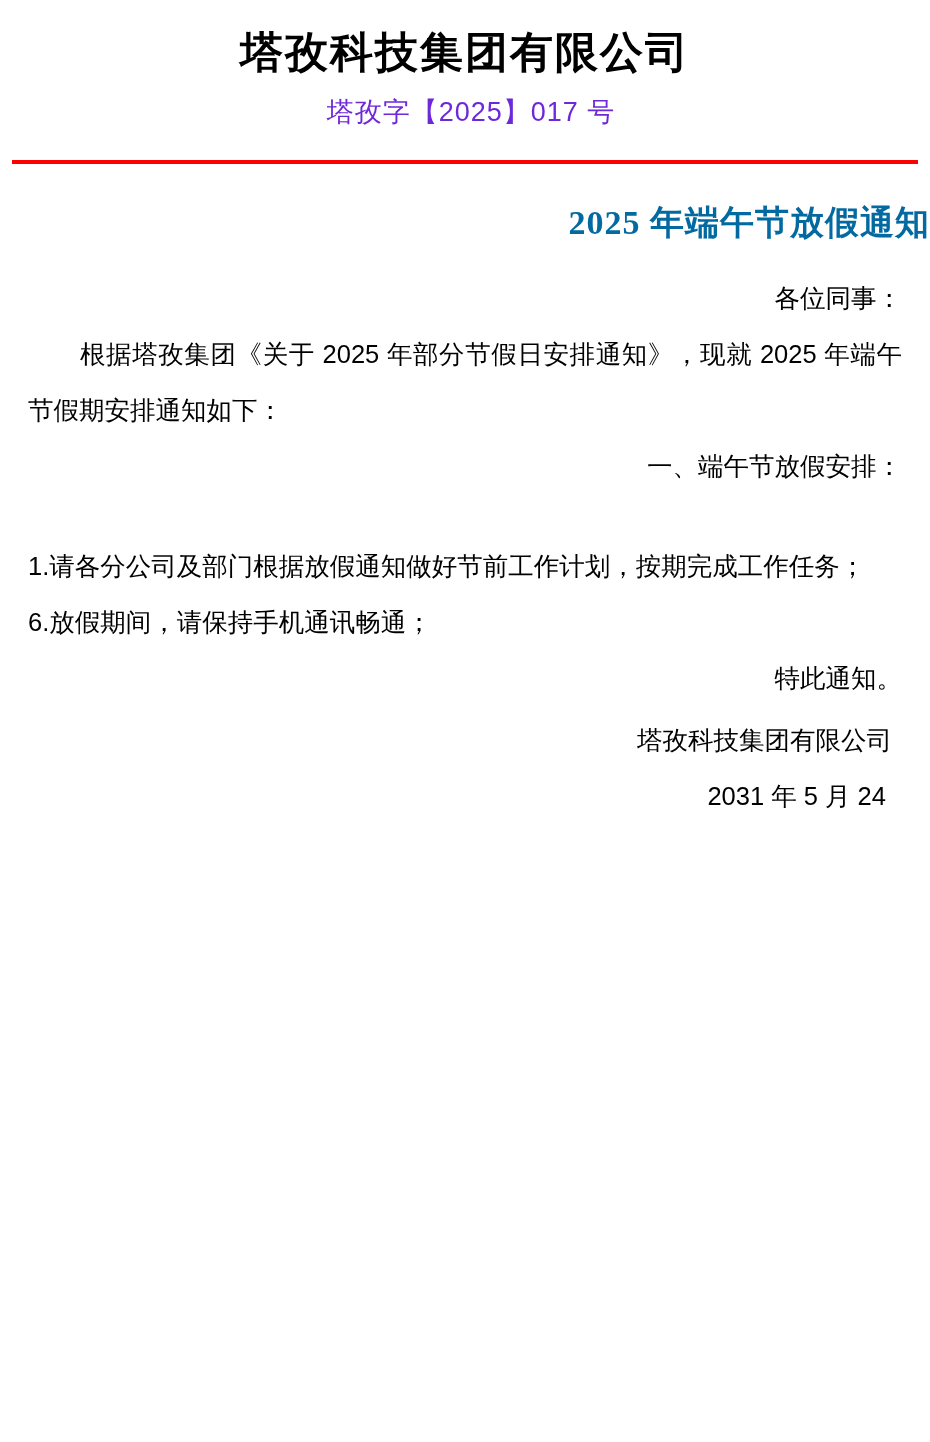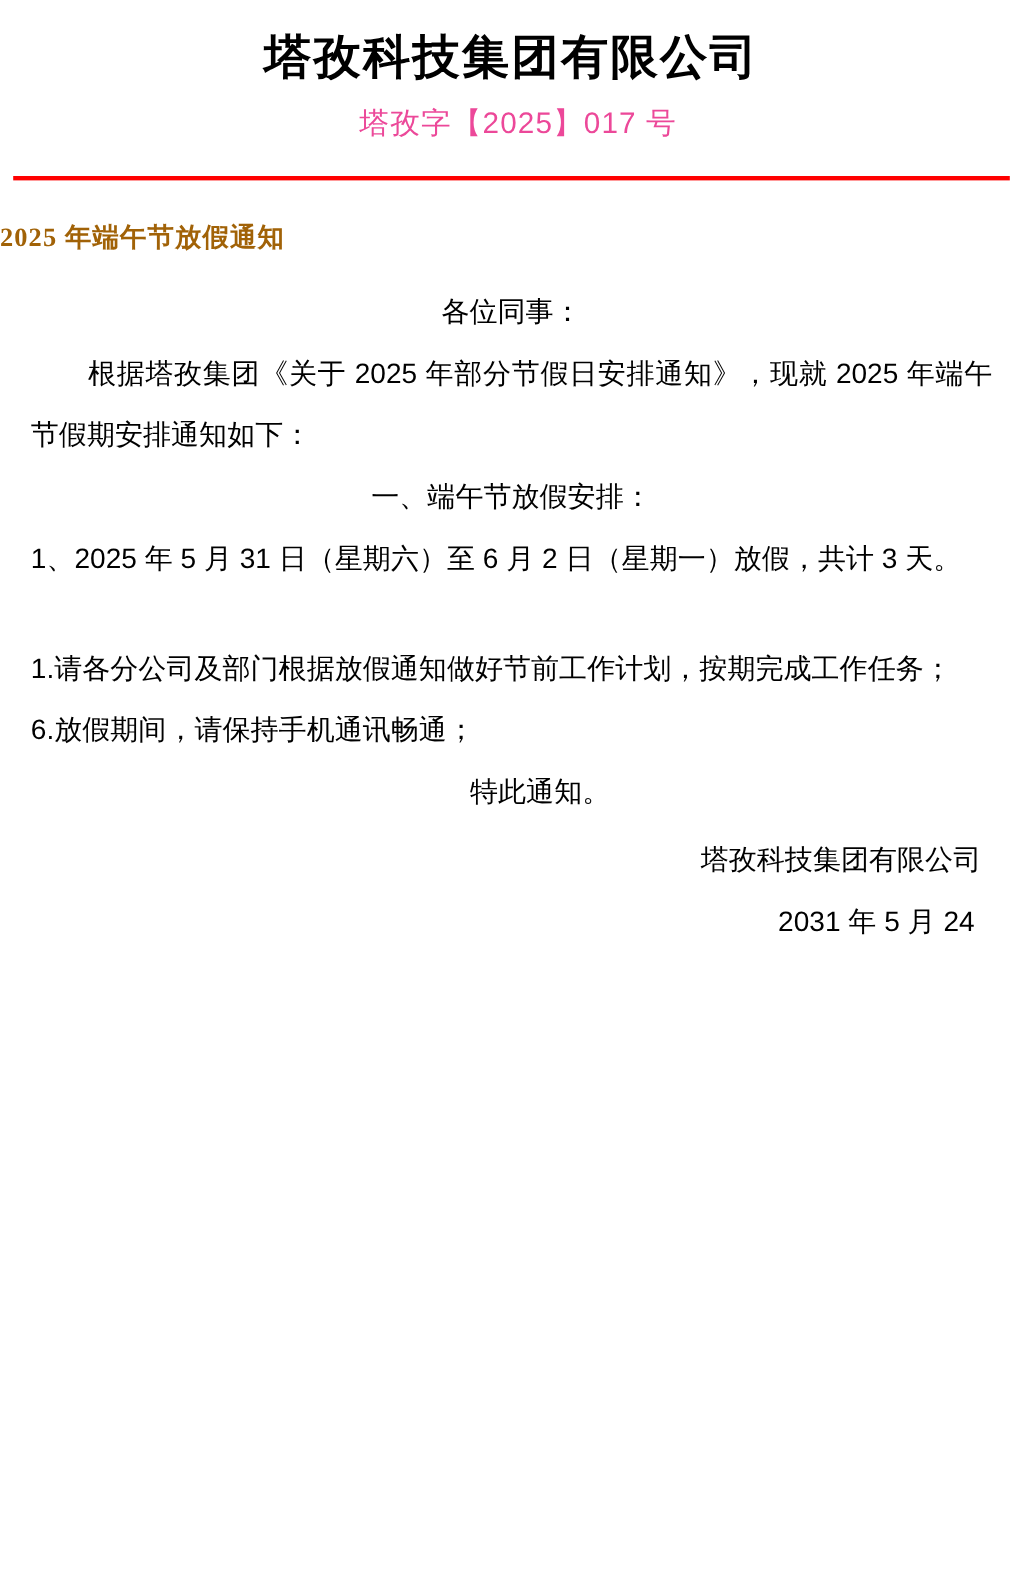--- a/index.html
+++ b/index.html
@@ -34,50 +34,50 @@
     font-size: 43px;
     letter-spacing: 2px;
     line-height: 1.25;
     color: #000000;
   }
   .doc-number {
     font-family: "Liberation Sans", sans-serif;
     font-size: 27px;
     margin-top: 14px;
     letter-spacing: 1px;
-    color: #ec4899;
+    color: #6d28d9;
     padding-left: 12px;
   }
   .red-rule {
     height: 4px;
     background: #ff0000;
     margin: 30px 12px 0 12px;
   }
 
   
   .doc-title {
-    text-align: left;
+    text-align: right;
     font-family: "Liberation Serif", serif;
     font-weight: bold;
-    font-size: 24px;
+    font-size: 34px;
     letter-spacing: 1px;
     margin: 36px 0 24px 0;
-    color: #a16207;
+    color: #0369a1;
   }
 
   
   .doc-body {
     padding: 0 28px 0 28px;
     font-size: 25.5px;
     line-height: 56px;
     color: #000000;
   }
   .p {
     margin: 0;
-    text-align: center;
+    text-align: right;
   }
   .indent {
     text-indent: 52px;
   }
   .spacer {
     height: 44px;
   }
   .p.justify {
     text-align: justify;
     text-justify: inter-ideograph;
@@ -113,21 +113,20 @@
   <div class="doc-title">2025 年端午节放假通知</div>
 
   <div class="doc-body">
 
     <p class="p">各位同事：</p>
 
     <p class="p indent justify">根据塔孜集团《关于 2025 年部分节假日安排通知》，现就 2025 年端午节假期安排通知如下：</p>
 
     <p class="p">一、端午节放假安排：</p>
 
-    <p class="p justify">1、2025 年 5 月 31 日（星期六）至 6 月 2 日（星期一）放假，共计 3 天。</p>
 
     <div class="spacer"></div>
 
 
     <p class="p justify">1.请各分公司及部门根据放假通知做好节前工作计划，按期完成工作任务；</p>
 
 
     <p class="p justify">6.放假期间，请保持手机通讯畅通；</p>
 
 

